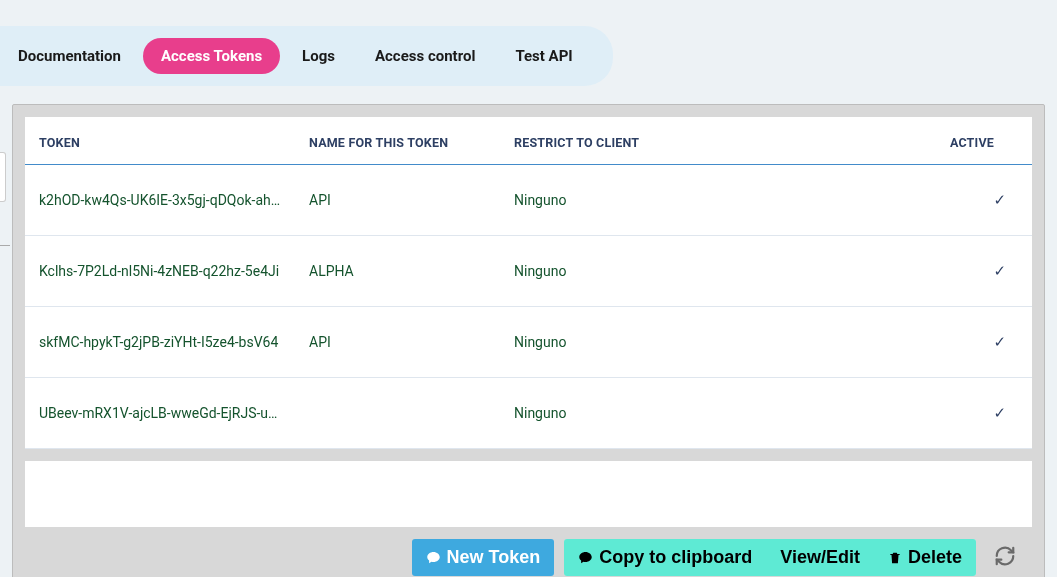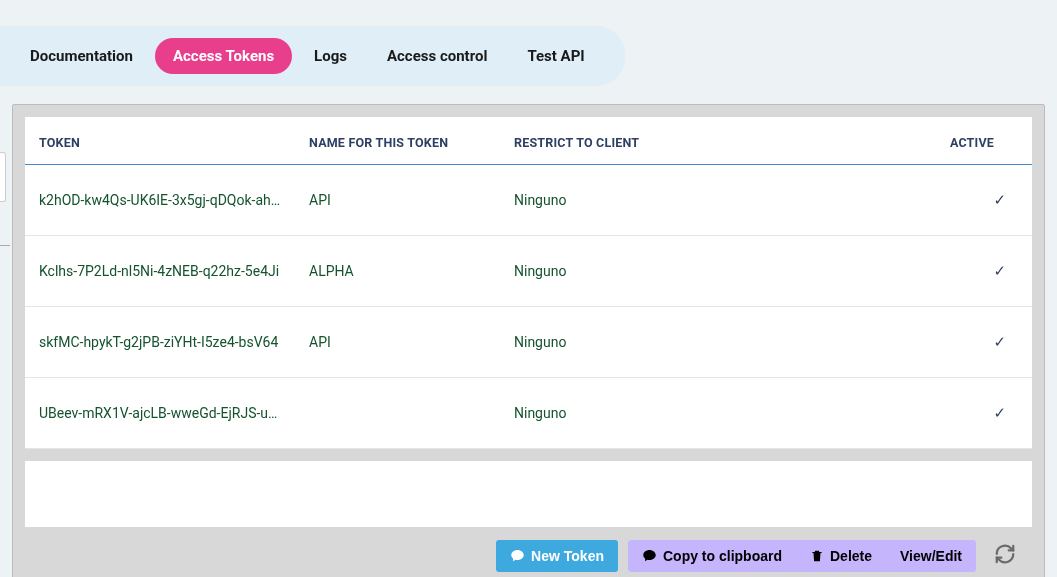--- a/index.html
+++ b/index.html
@@ -12,21 +12,21 @@
       background: #edf2f5;
       width: 1057px;
       height: 577px;
       overflow: hidden;
     }
     .tabs-container {
       background: #dfeef7;
       border-radius: 0 28px 28px 0;
       display: inline-flex;
       align-items: flex-end;
-      padding: 12px 22px 12px 12px;
+      padding: 12px 22px 12px 0;
       gap: 4px;
       margin-top: 26px;
       margin-left: 0;
     }
     .tab {
       padding: 9px 18px;
       font-size: 15px;
       font-weight: 700;
       color: #1a1a1a;
       cursor: pointer;
@@ -113,40 +113,40 @@
       padding: 12px 12px 12px 12px;
       display: flex;
       justify-content: flex-end;
       align-items: center;
       gap: 10px;
     }
     .btn {
       display: inline-flex;
       align-items: center;
       gap: 6px;
-      font-size: 14px;
+      font-size: 18px;
       font-weight: 700;
       padding: 8px 14px;
       border-radius: 3px;
       border: none;
       cursor: pointer;
     }
     .btn-primary {
       background: #3ea9df;
       color: #fff;
     }
     .btn-group {
       display: inline-flex;
       background: #e5e5e5;
       border-radius: 3px;
       overflow: hidden;
     }
     .btn-group .btn {
       border-radius: 0;
-      background: #c4b5fd;
+      background: #5eead4;
     }
     .icon {
       display: inline-flex;
       align-items: center;
       justify-content: center;
     }
     .refresh-btn {
       background: transparent;
       border: none;
       cursor: pointer;
@@ -241,29 +241,29 @@
     <div class="btn-group">
       <button class="btn">
         <span class="icon">
           <svg width="15" height="15" viewBox="0 0 24 24" fill="currentColor">
               <path d="M12 3C6.5 3 2 6.6 2 11c0 2.2 1.1 4.2 3 5.6V21l3.7-2.1c1 .2 2.1.4 3.3.4 5.5 0 10-3.6 10-8S17.5 3 12 3z"></path>
             </svg>
         </span>
         <span>Copy to clipboard</span>
       </button>
       <button class="btn">
+        <span>View/Edit</span>
+      </button>
+      <button class="btn">
         <span class="icon">
           <svg width="14" height="14" viewBox="0 0 24 24" fill="currentColor">
               <path d="M6 7h12l-1 14H7L6 7zm3-4h6l1 2h4v2H4V5h4l1-2z"></path>
             </svg>
         </span>
         <span>Delete</span>
-      </button>
-      <button class="btn">
-        <span>View/Edit</span>
       </button>
     </div>
     <button class="refresh-btn">
       <span class="icon">
         <svg width="22" height="22" viewBox="0 0 24 24" fill="none" stroke="currentColor" stroke-width="2.4" stroke-linecap="round">
             <path d="M3 12a9 9 0 0 1 15.5-6.3L21 8"></path>
             <path d="M21 3v5h-5"></path>
             <path d="M21 12a9 9 0 0 1-15.5 6.3L3 16"></path>
             <path d="M3 21v-5h5"></path>
           </svg>

